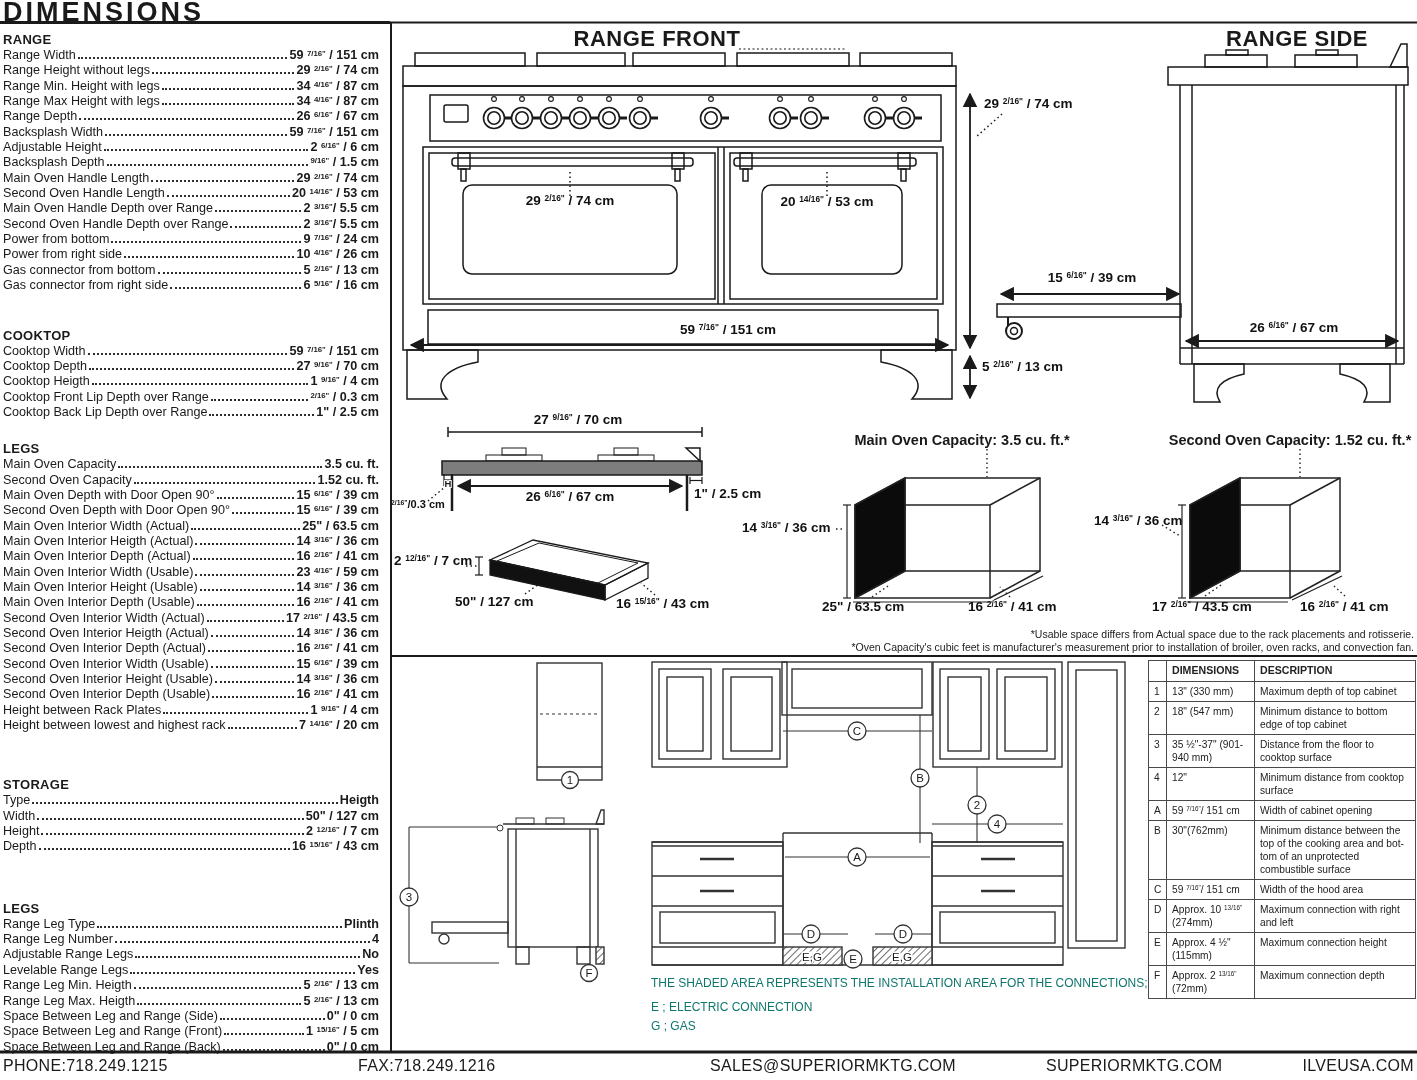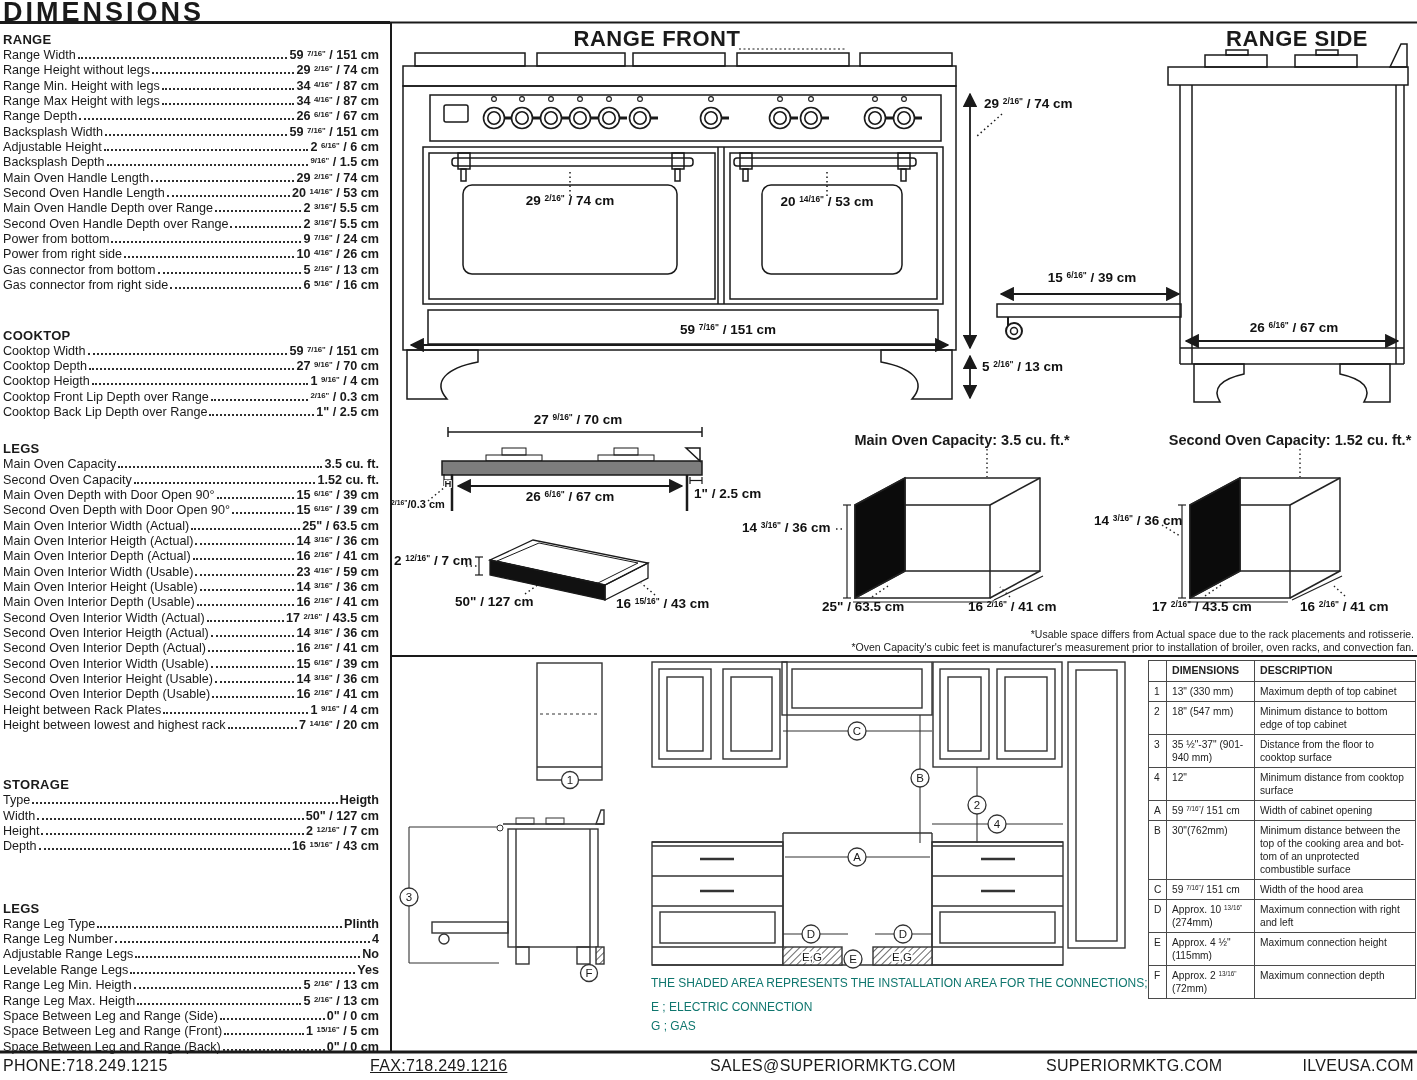--- a/index.html
+++ b/index.html
@@ -754,18 +754,18 @@
         </tr>
         <tr>
           <td>F</td>
           <td>Approx. 2 <sup>13/16"</sup> (72mm)</td>
           <td>Maximum connection depth</td>
         </tr>
       </tbody>
   </table>
 
   <div class="footer-item" style="left:3px;">PHONE:718.249.1215</div>
-  <div class="footer-item" style="left:370px;text-decoration:underline;">FAX:718.249.1216</div>
+  <div class="footer-item" style="left:358px;">FAX:718.249.1216</div>
   <div class="footer-item" style="left:710px;">SALES@SUPERIORMKTG.COM</div>
   <div class="footer-item" style="left:1046px;">SUPERIORMKTG.COM</div>
   <div class="footer-item" style="right:3px;">ILVEUSA.COM</div>
 
 </div>
 
 </body></html>

